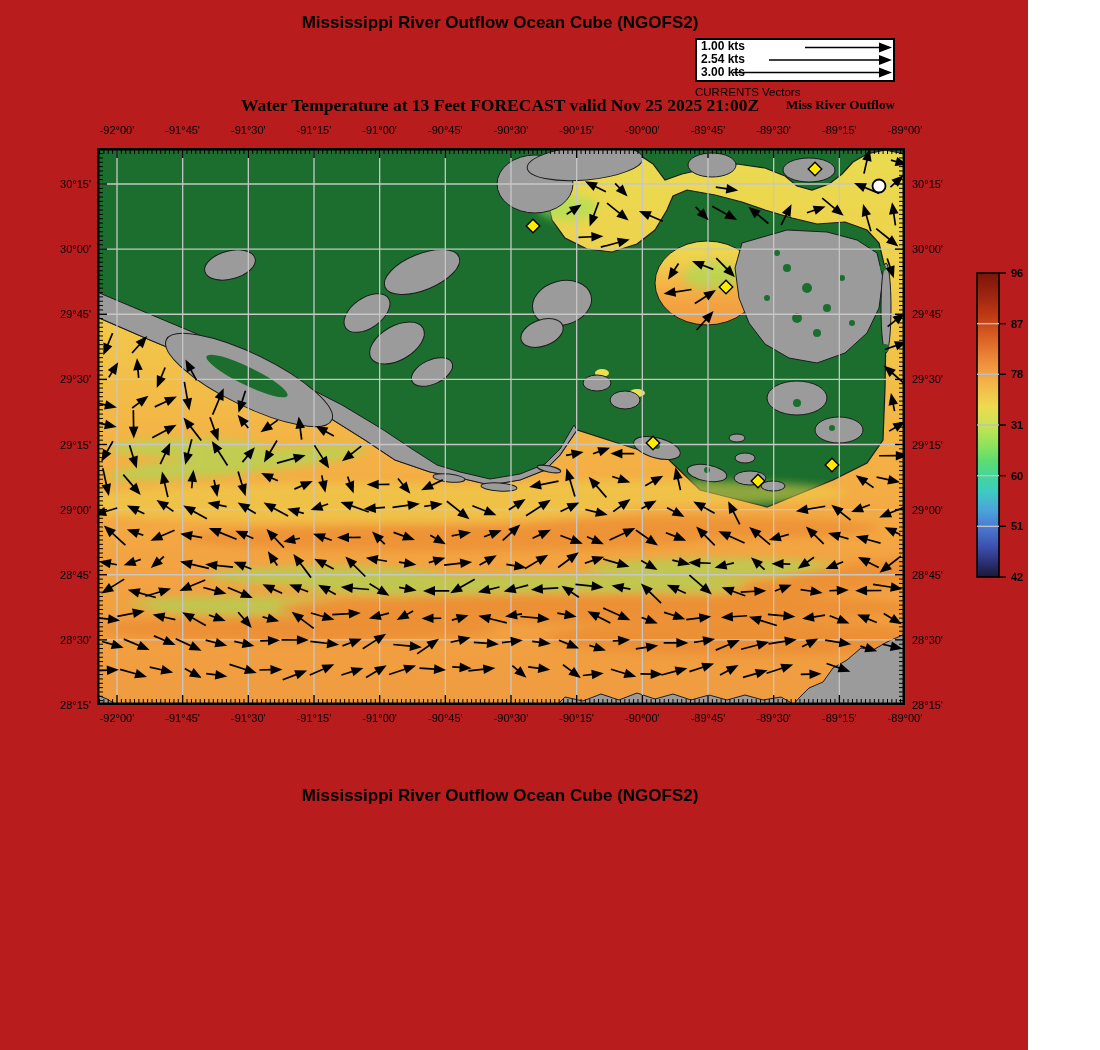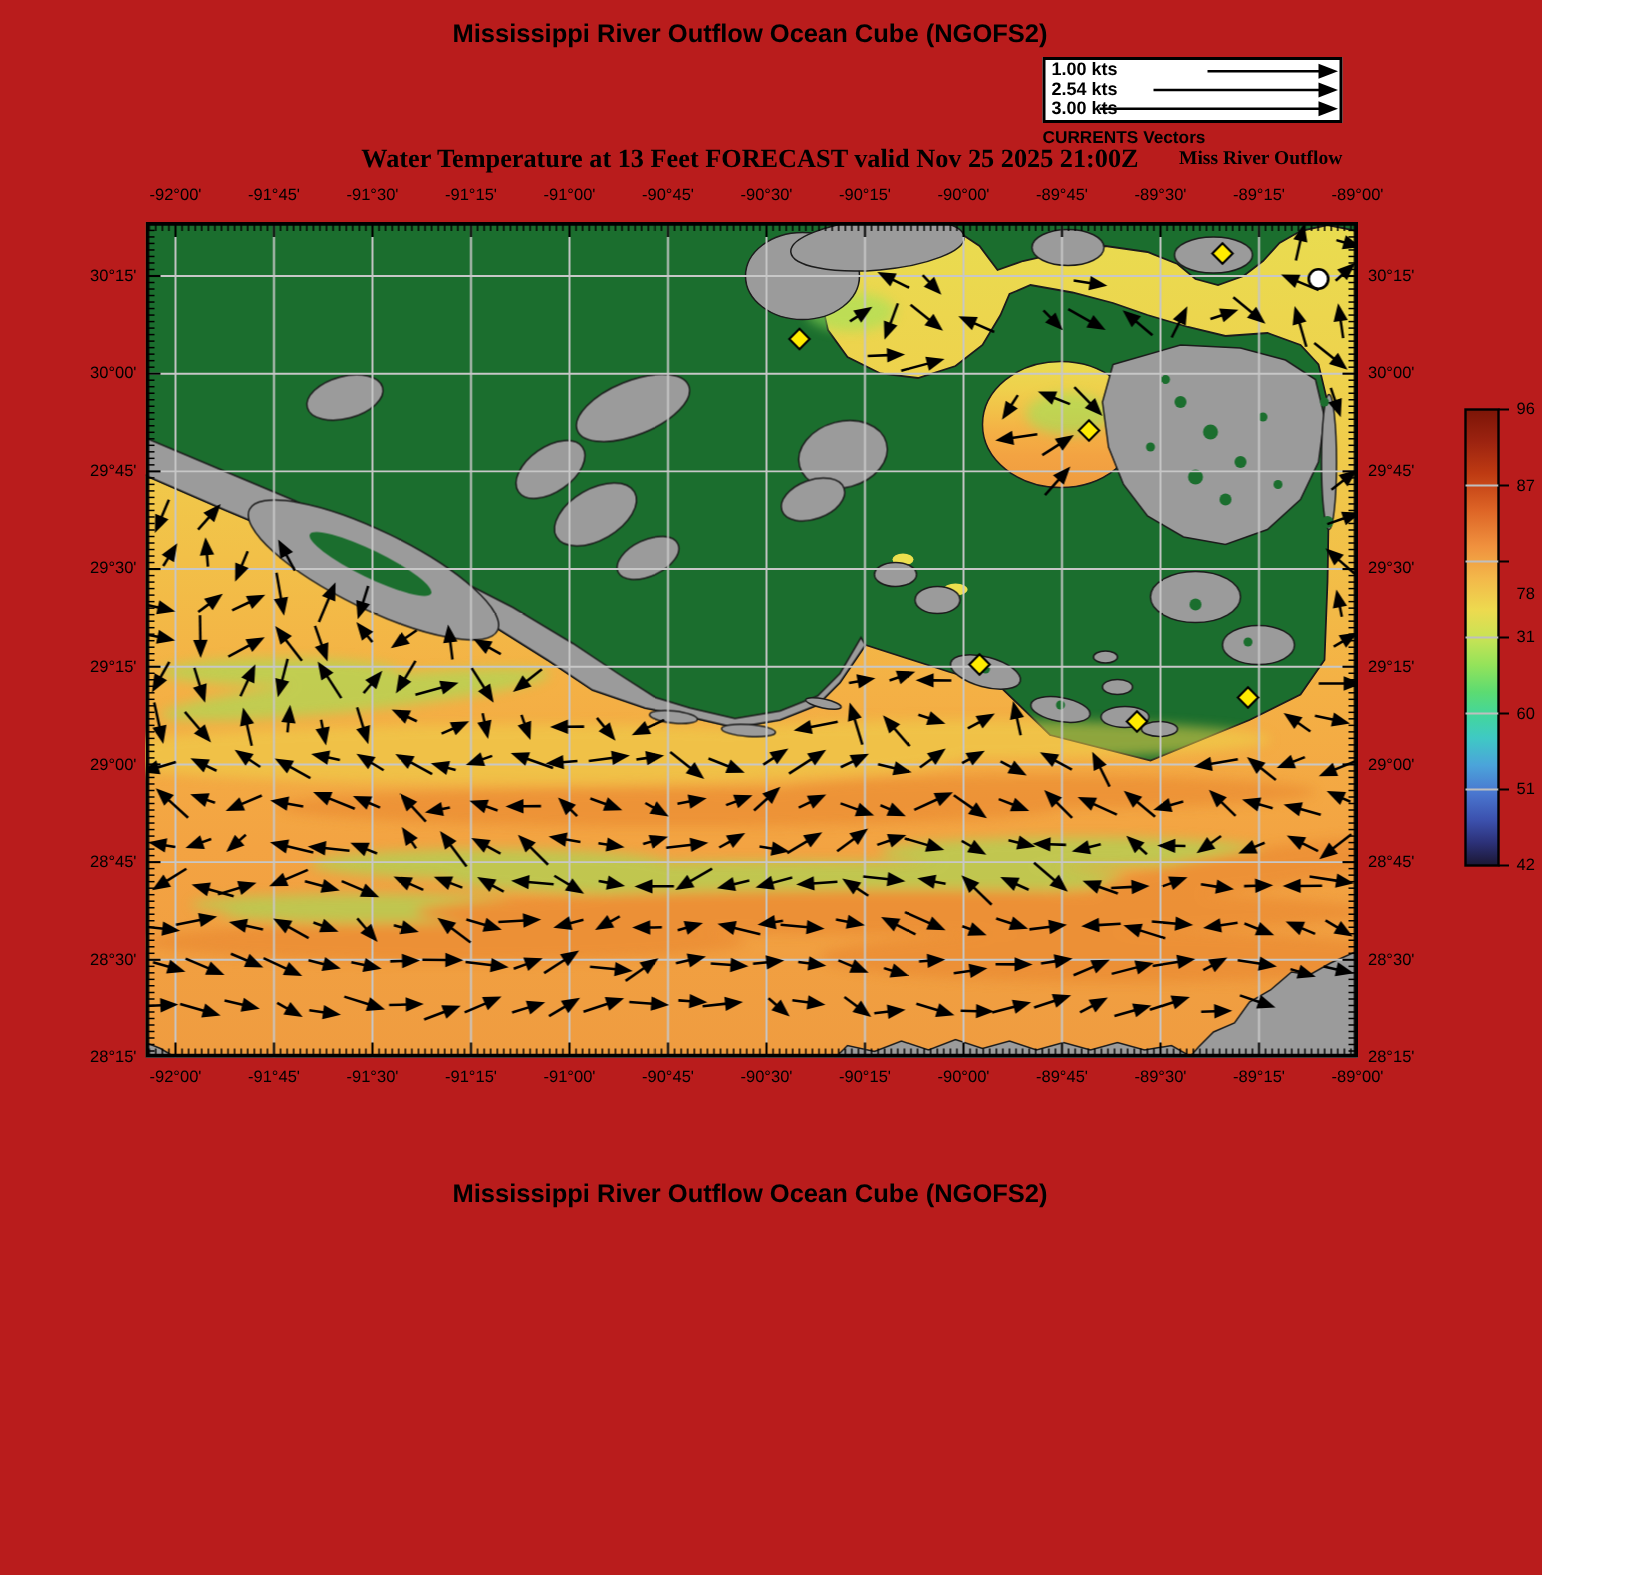--- a/index.html
+++ b/index.html
@@ -13,32 +13,32 @@
   .ml-row{display:flex;align-items:center;height:16px;}
   .ml-label{font-size:13px;font-weight:bold;margin-left:4px;white-space:nowrap;}
   .icon-circle{width:11px;height:11px;border:2px solid #000;border-radius:50%;background:#fff;display:inline-block;}
   .icon-diamond{width:9px;height:9px;border:1.6px solid #000;background:var(--station-yellow,#FFEB00);
                 display:inline-block;transform:rotate(45deg);margin:1px;}
   .vector-legend{position:absolute;left:695px;top:38px;}
   .vl-box{position:relative;width:196px;height:40px;border:2.5px solid #000;background:#fff;}
   .vl-labels{position:absolute;left:4px;top:0px;}
   .vl-label{font-size:12px;font-weight:bold;line-height:13px;white-space:nowrap;}
   .vl-arrows{position:absolute;left:0;top:0;}
-  .vl-caption{font-size:11.5px;font-weight:bold;margin-top:4px;}
+  .vl-caption{font-size:11.5px;font-weight:normal;margin-top:4px;}
   .subtitle{position:absolute;left:0;top:95px;width:1000px;text-align:center;
             font-family:"Liberation Serif",serif;font-size:17.5px;font-weight:bold;}
   .corner-note{position:absolute;left:786px;top:97px;width:130px;
                font-family:"Liberation Serif",serif;font-size:13px;font-weight:bold;white-space:nowrap;}
   .axis-label{position:absolute;font-size:11px;white-space:nowrap;}
   .lon-label{transform:translateX(-50%);}
   .lat-label-left{text-align:right;width:50px;transform:translateY(-50%);}
   .lat-label-right{transform:translateY(-50%);}
   .map-wrap{position:absolute;left:97px;top:148px;width:808px;height:557px;}
   .colorbar-wrap{position:absolute;left:975px;top:271px;}
-  .cb-tick-label{position:absolute;font-size:11px;transform:translateY(-50%);}
+  .cb-tick-label{position:absolute;font-size:11px;transform:translateY(-50%);font-weight:bold;}
   .cb-axis-label{position:absolute;left:1036px;top:425px;font-size:13.5px;font-weight:bold;
                  transform:translate(-50%,-50%) rotate(-90deg);white-space:nowrap;}
   .land{fill:var(--land,#9B9B9B);stroke:#1c1c1c;stroke-width:1;}
   .gspeck{fill:var(--outside,#1B6E2E);stroke:none;}
   .ystreak{stroke:none;}
 </style>
 </head>
 <body>
 
 <div class="page">
@@ -2115,21 +2115,21 @@
           <line x1="24" y1="204.66666666666666" x2="31" y2="204.66666666666666" stroke="#000" stroke-width="1.4"></line>
           <line x1="2" y1="255.33333333333334" x2="24" y2="255.33333333333334" stroke="#BFBFBF" stroke-width="1.4"></line>
           <line x1="24" y1="255.33333333333334" x2="31" y2="255.33333333333334" stroke="#000" stroke-width="1.4"></line>
           <line x1="24" y1="306" x2="31" y2="306" stroke="#000" stroke-width="1.4"></line>
         </g>
     </svg>
   </div>
   <div id="cbLabels">
       <div class="cb-tick-label" style="left: 1011px; top: 273px; position: absolute;">96</div>
       <div class="cb-tick-label" style="left: 1011px; top: 323.667px; position: absolute;">87</div>
-      <div class="cb-tick-label" style="left: 1011px; top: 396px; position: absolute;">78</div>
+      <div class="cb-tick-label" style="left: 1011px; top: 374px; position: absolute;">78</div>
       <div class="cb-tick-label" style="left: 1011px; top: 425px; position: absolute;">31</div>
       <div class="cb-tick-label" style="left: 1011px; top: 475.667px; position: absolute;">60</div>
       <div class="cb-tick-label" style="left: 1011px; top: 526.333px; position: absolute;">51</div>
       <div class="cb-tick-label" style="left: 1011px; top: 577px; position: absolute;">42</div>
     </div>
   <div class="cb-axis-label">Temp (F)</div>
 
   <div class="title bottom">Mississippi River Outflow Ocean Cube (NGOFS2)</div>
 </div>
 

